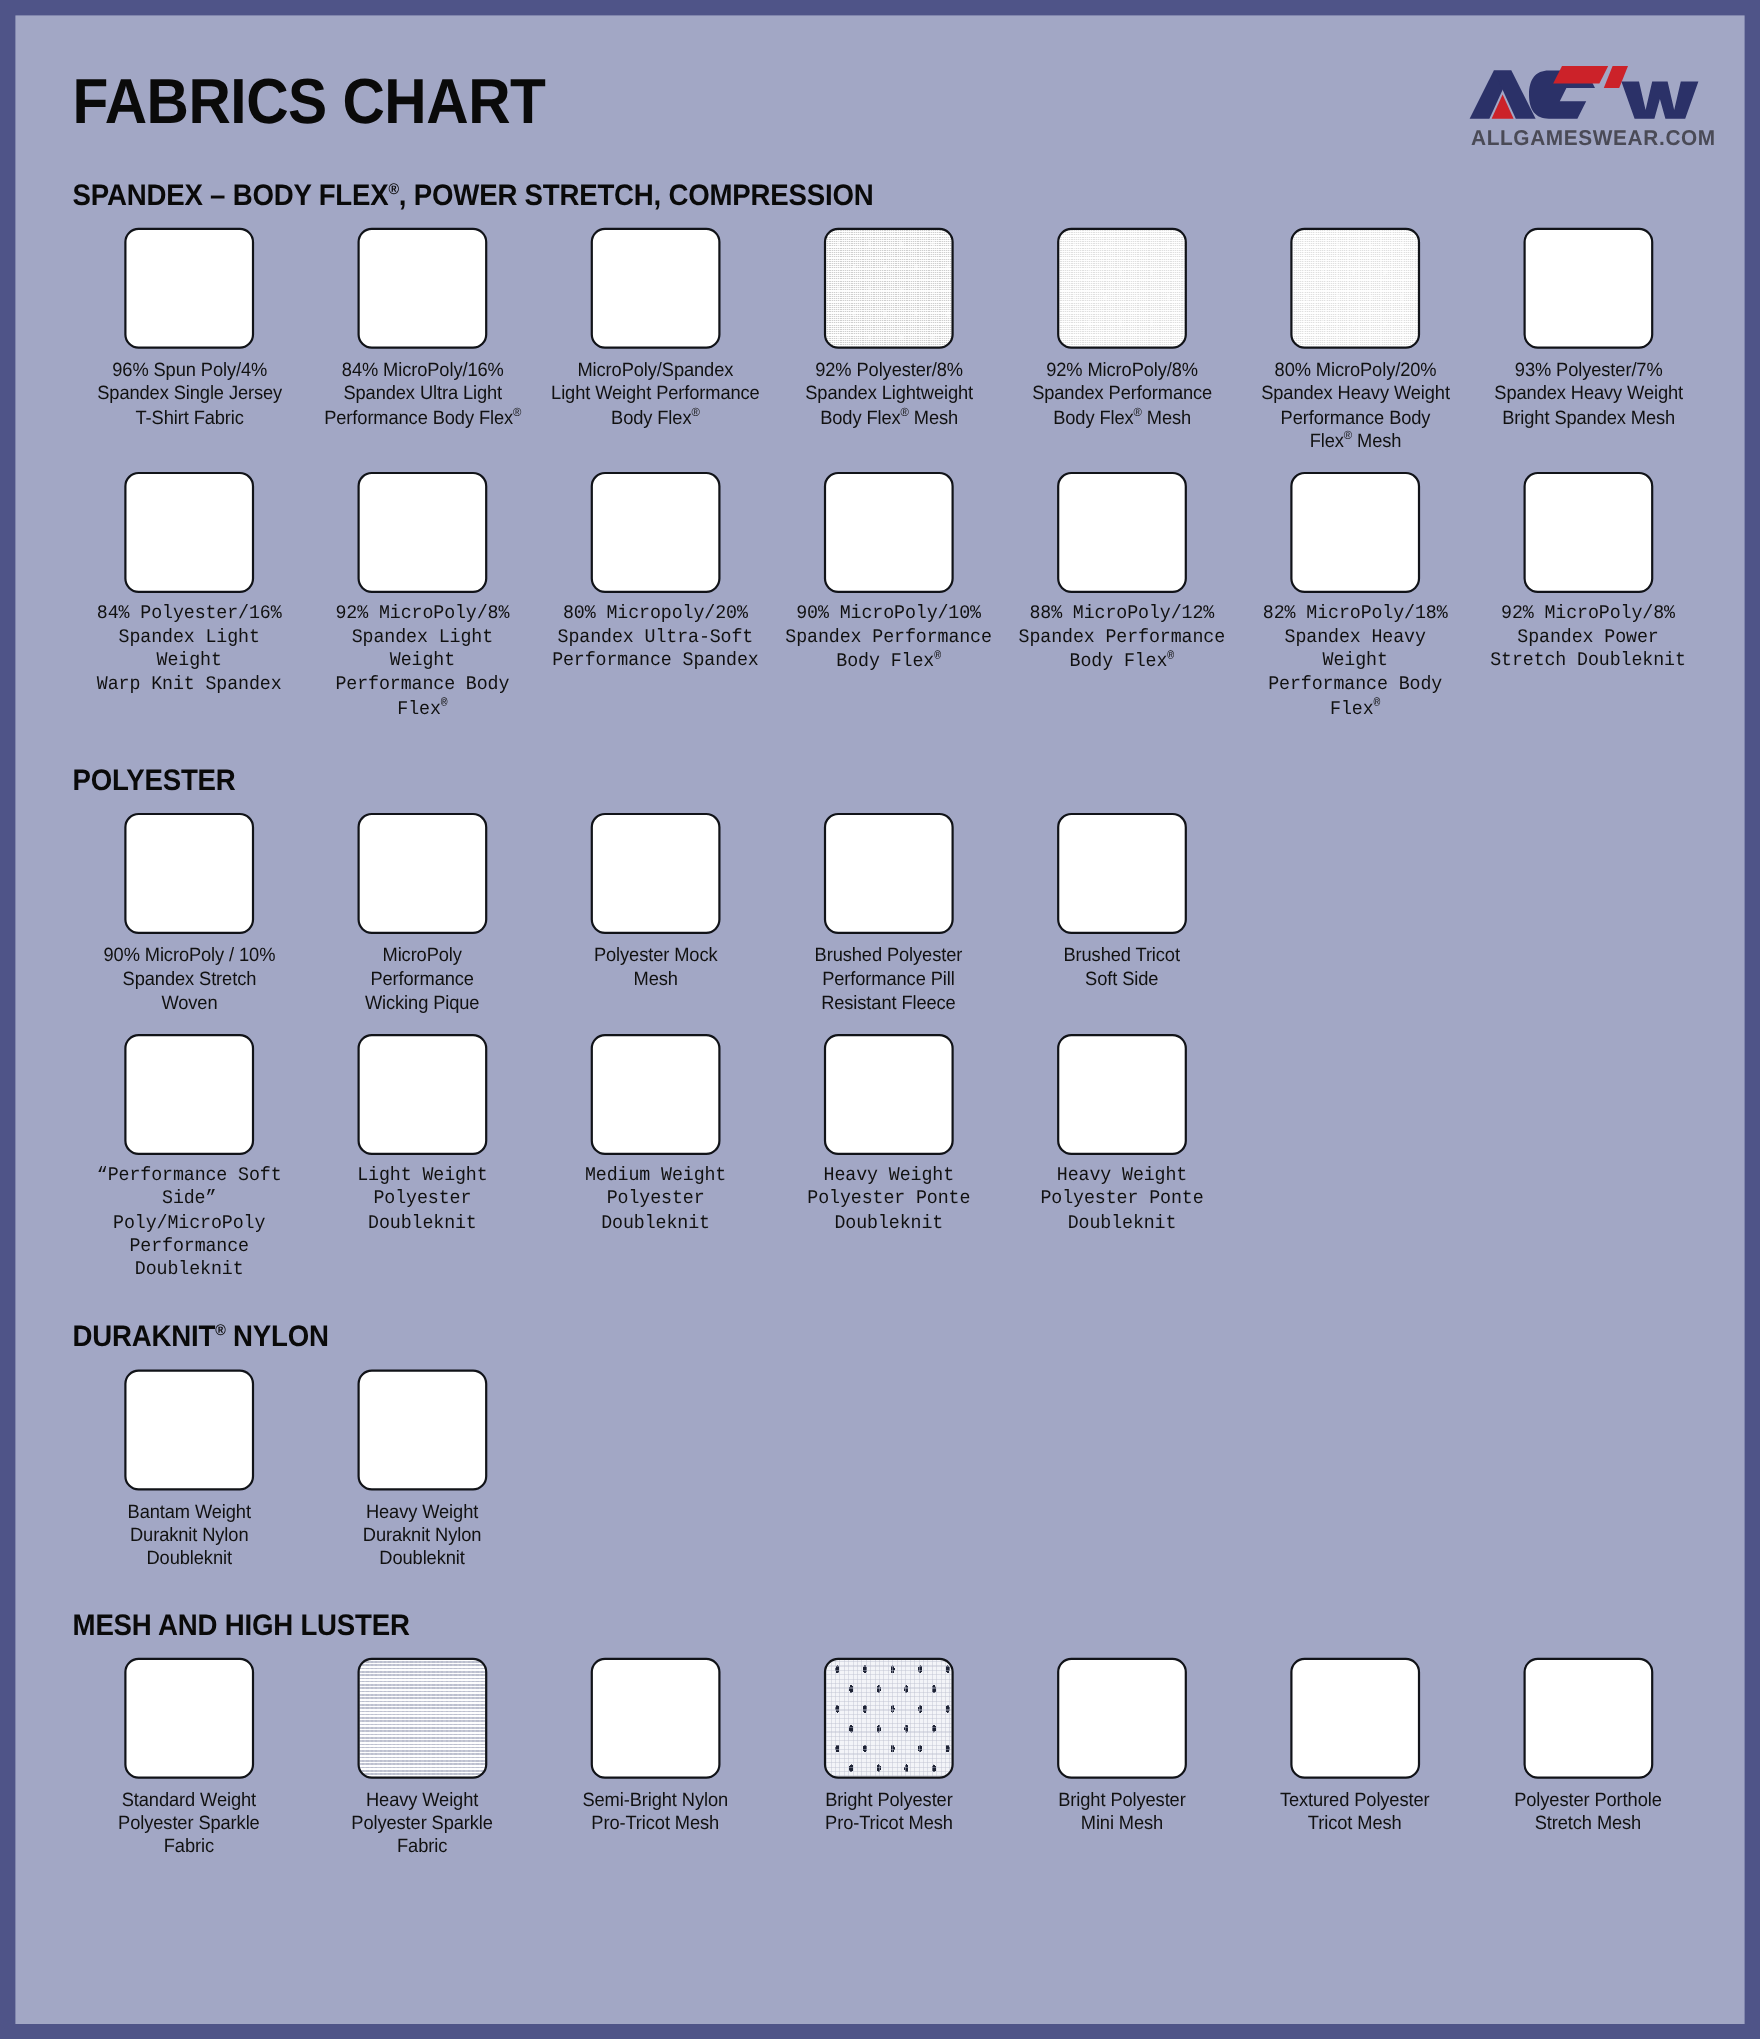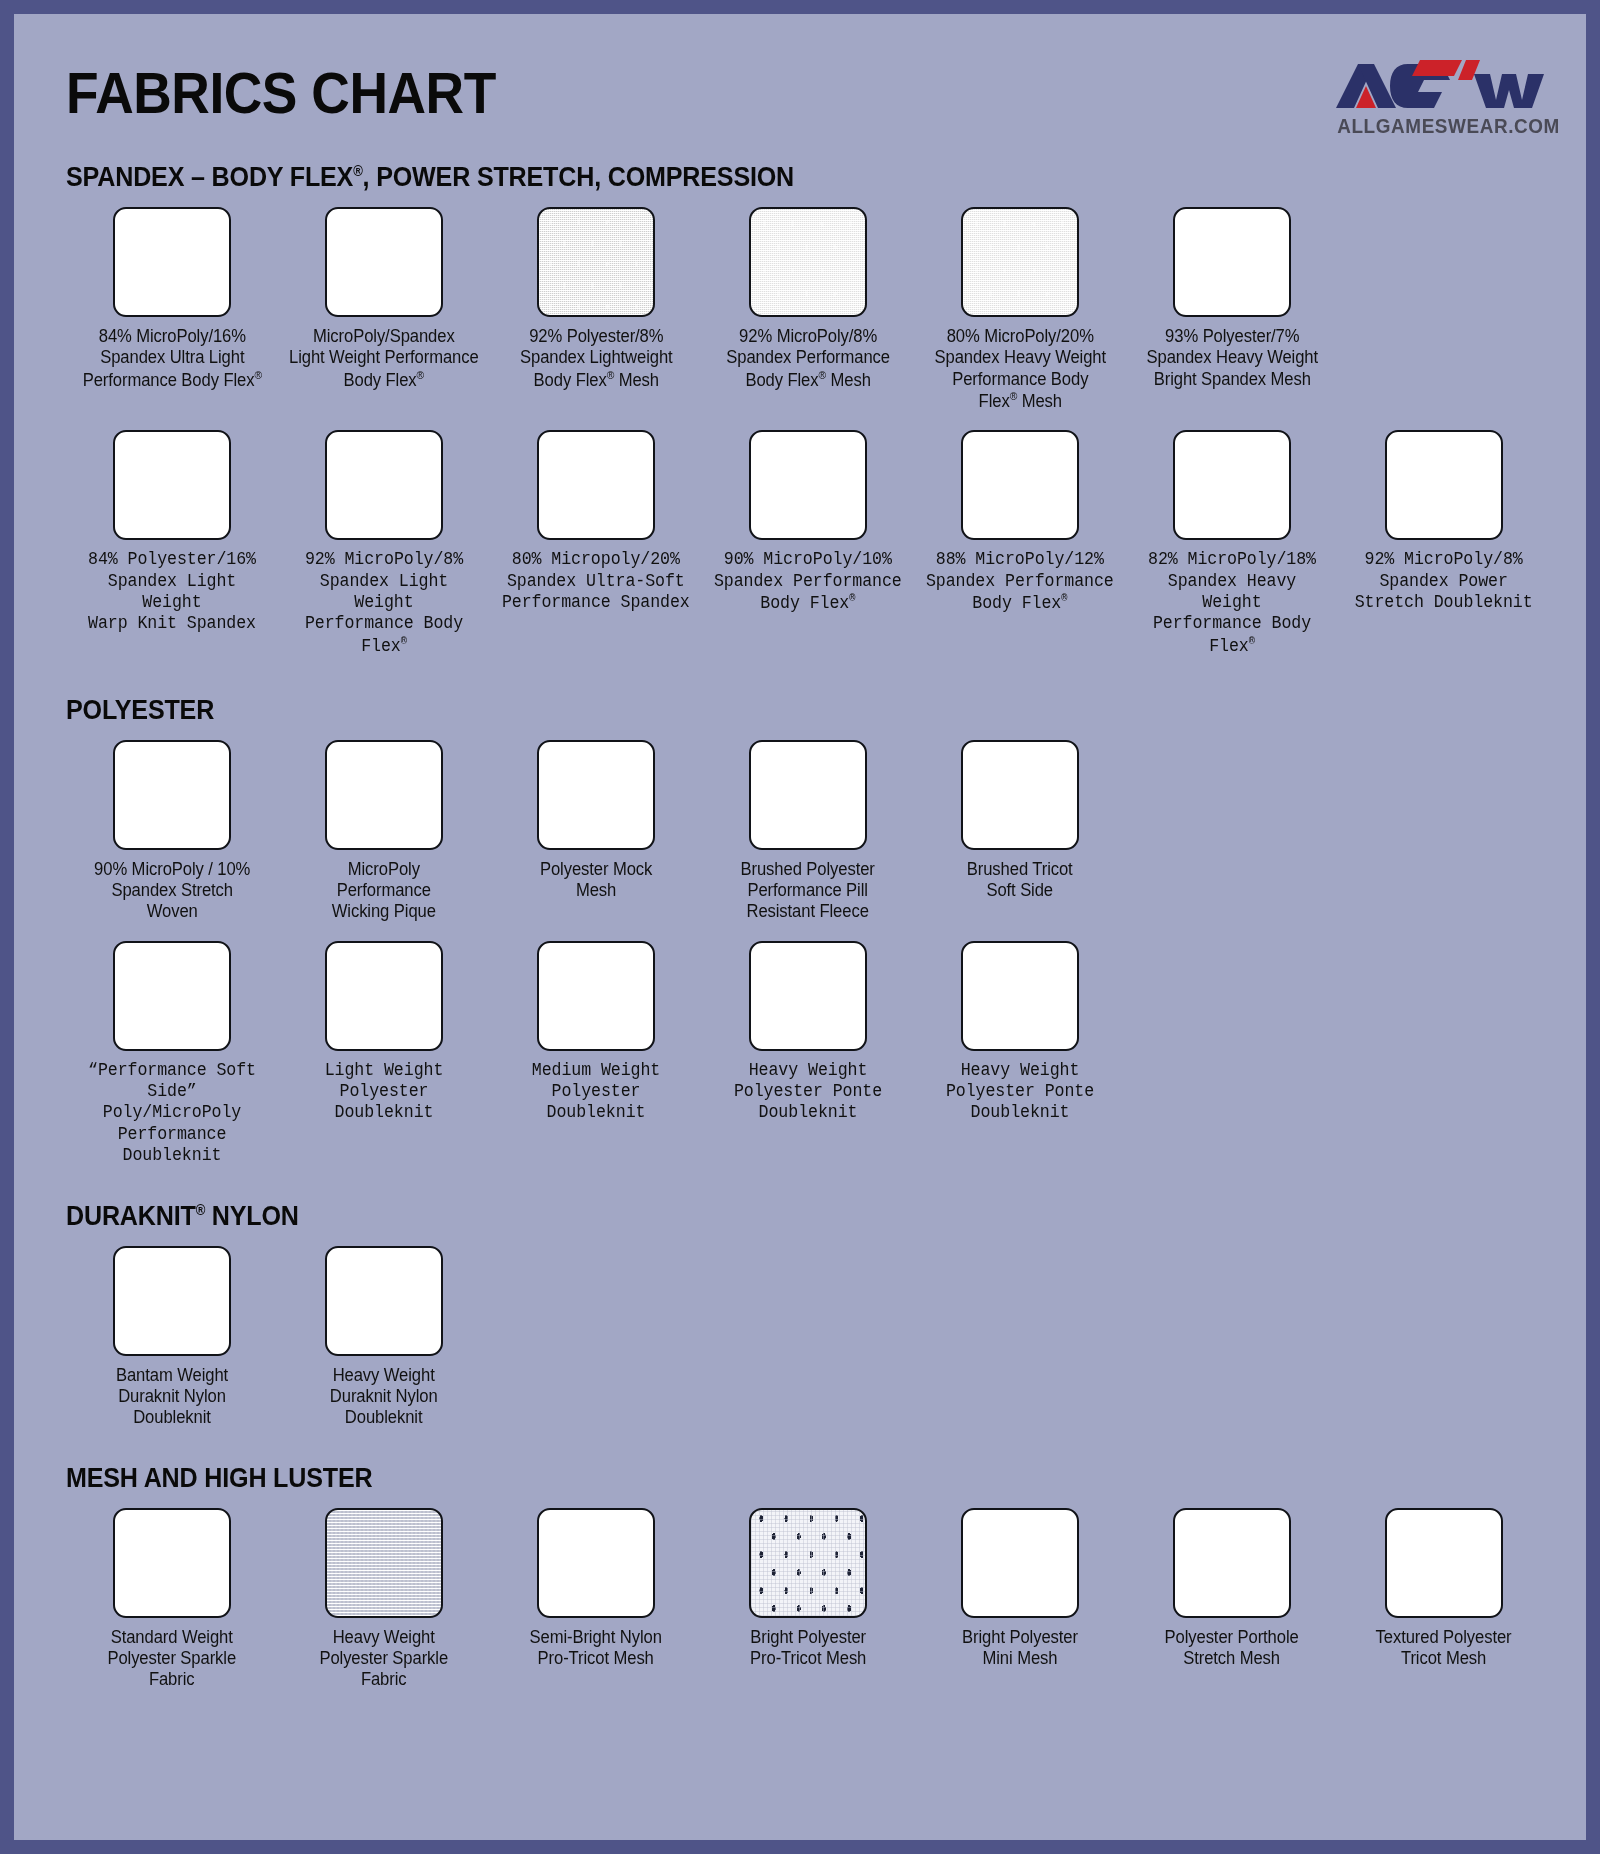--- a/index.html
+++ b/index.html
@@ -242,20 +242,24 @@
       </svg>
       <div id="logo-wordmark">ALLGAMESWEAR.COM</div>
     </div>
   </div>
 
   <div id="sections-root">
       <div class="section-heading sec-spandex">SPANDEX – BODY FLEX<sup>®</sup>, POWER STRETCH, COMPRESSION</div>
       <div class="fabric-row row-gap-1">
         <div class="fabric-cell">
           <div class="swatch "></div>
+          <div class="swatch-label">96% Spun Poly/4%<br>Spandex Single Jersey<br>T-Shirt Fabric</div>
+        </div>
+        <div class="fabric-cell">
+          <div class="swatch "></div>
           <div class="swatch-label">84% MicroPoly/16%<br>Spandex Ultra Light<br>Performance Body Flex<span class="reg">®</span></div>
         </div>
         <div class="fabric-cell">
           <div class="swatch "></div>
           <div class="swatch-label">MicroPoly/Spandex<br>Light Weight Performance<br>Body Flex<span class="reg">®</span></div>
         </div>
         <div class="fabric-cell">
           <div class="swatch tex-mesh-dash"></div>
           <div class="swatch-label">92% Polyester/8%<br>Spandex Lightweight<br>Body Flex<span class="reg">®</span> Mesh</div>
         </div>
@@ -375,22 +379,22 @@
         <div class="fabric-cell">
           <div class="swatch tex-protricot"></div>
           <div class="swatch-label">Bright Polyester<br>Pro-Tricot Mesh</div>
         </div>
         <div class="fabric-cell">
           <div class="swatch "></div>
           <div class="swatch-label">Bright Polyester<br>Mini Mesh</div>
         </div>
         <div class="fabric-cell">
           <div class="swatch "></div>
+          <div class="swatch-label">Textured Polyester<br>Tricot Mesh</div>
+        </div>
+        <div class="fabric-cell">
+          <div class="swatch "></div>
           <div class="swatch-label">Polyester Porthole<br>Stretch Mesh</div>
         </div>
-        <div class="fabric-cell">
-          <div class="swatch "></div>
-          <div class="swatch-label">Textured Polyester<br>Tricot Mesh</div>
-        </div>
       </div>
     </div>
 
 </div>
 
 </body></html>

